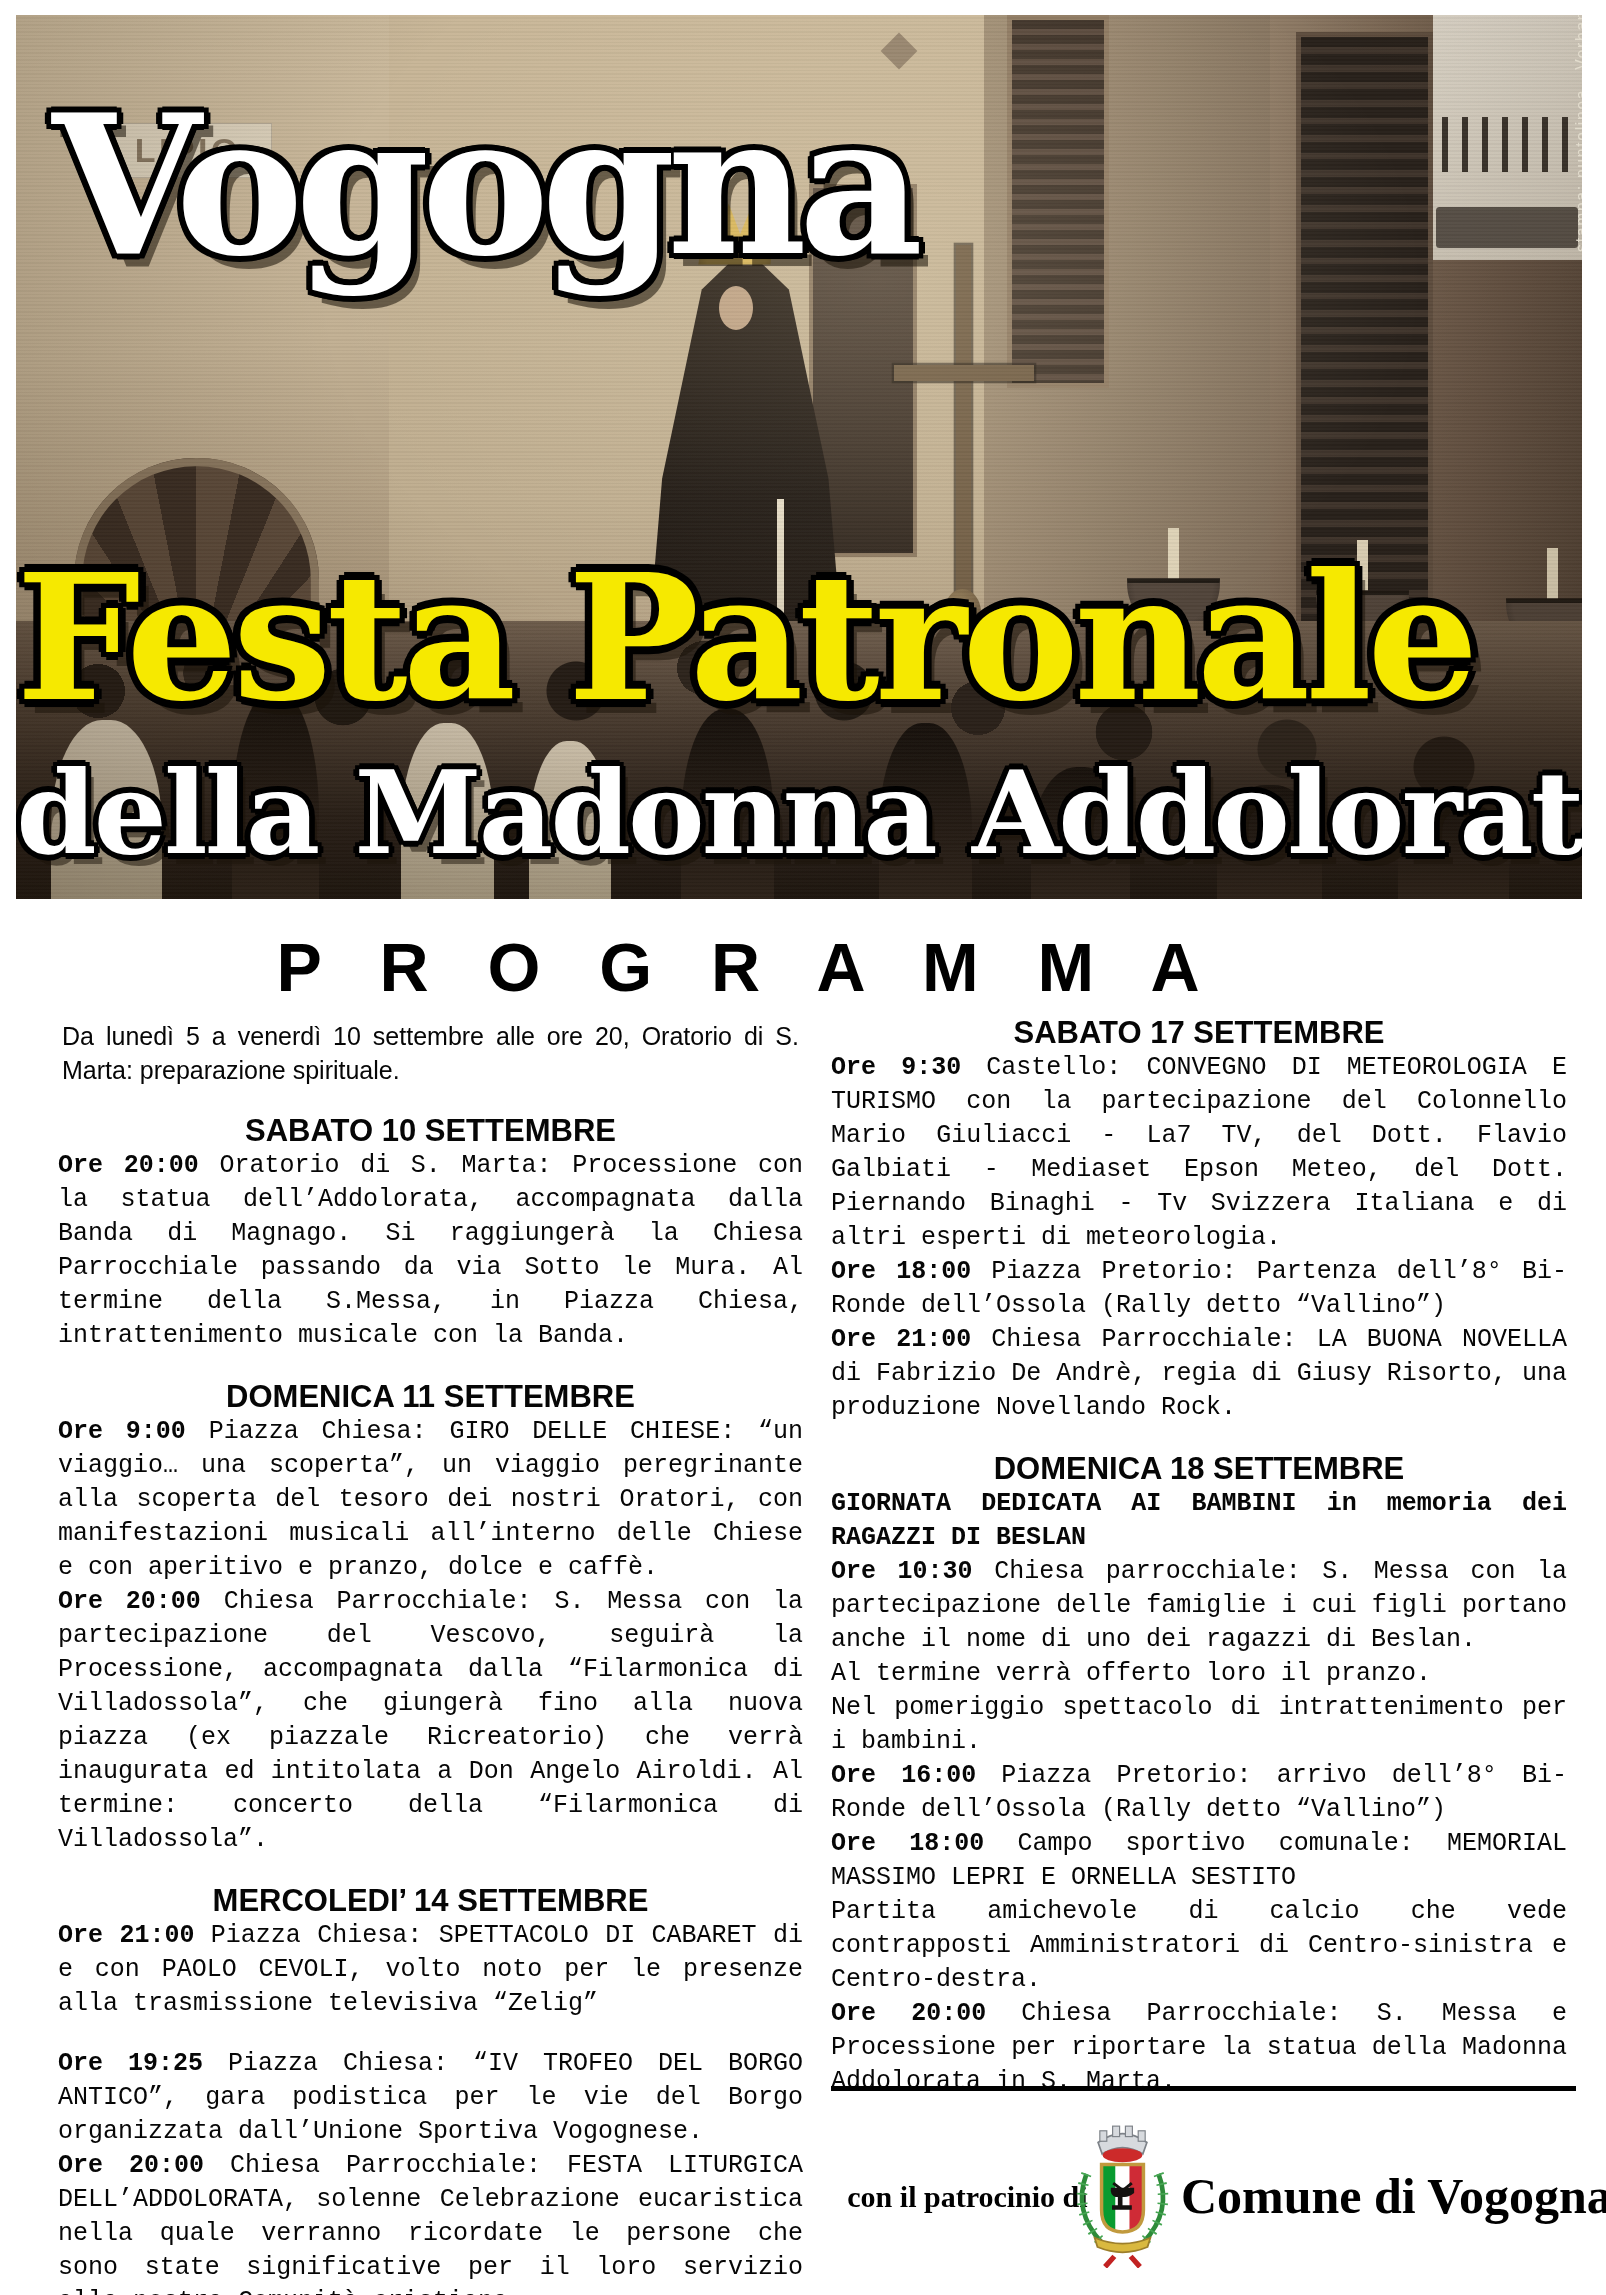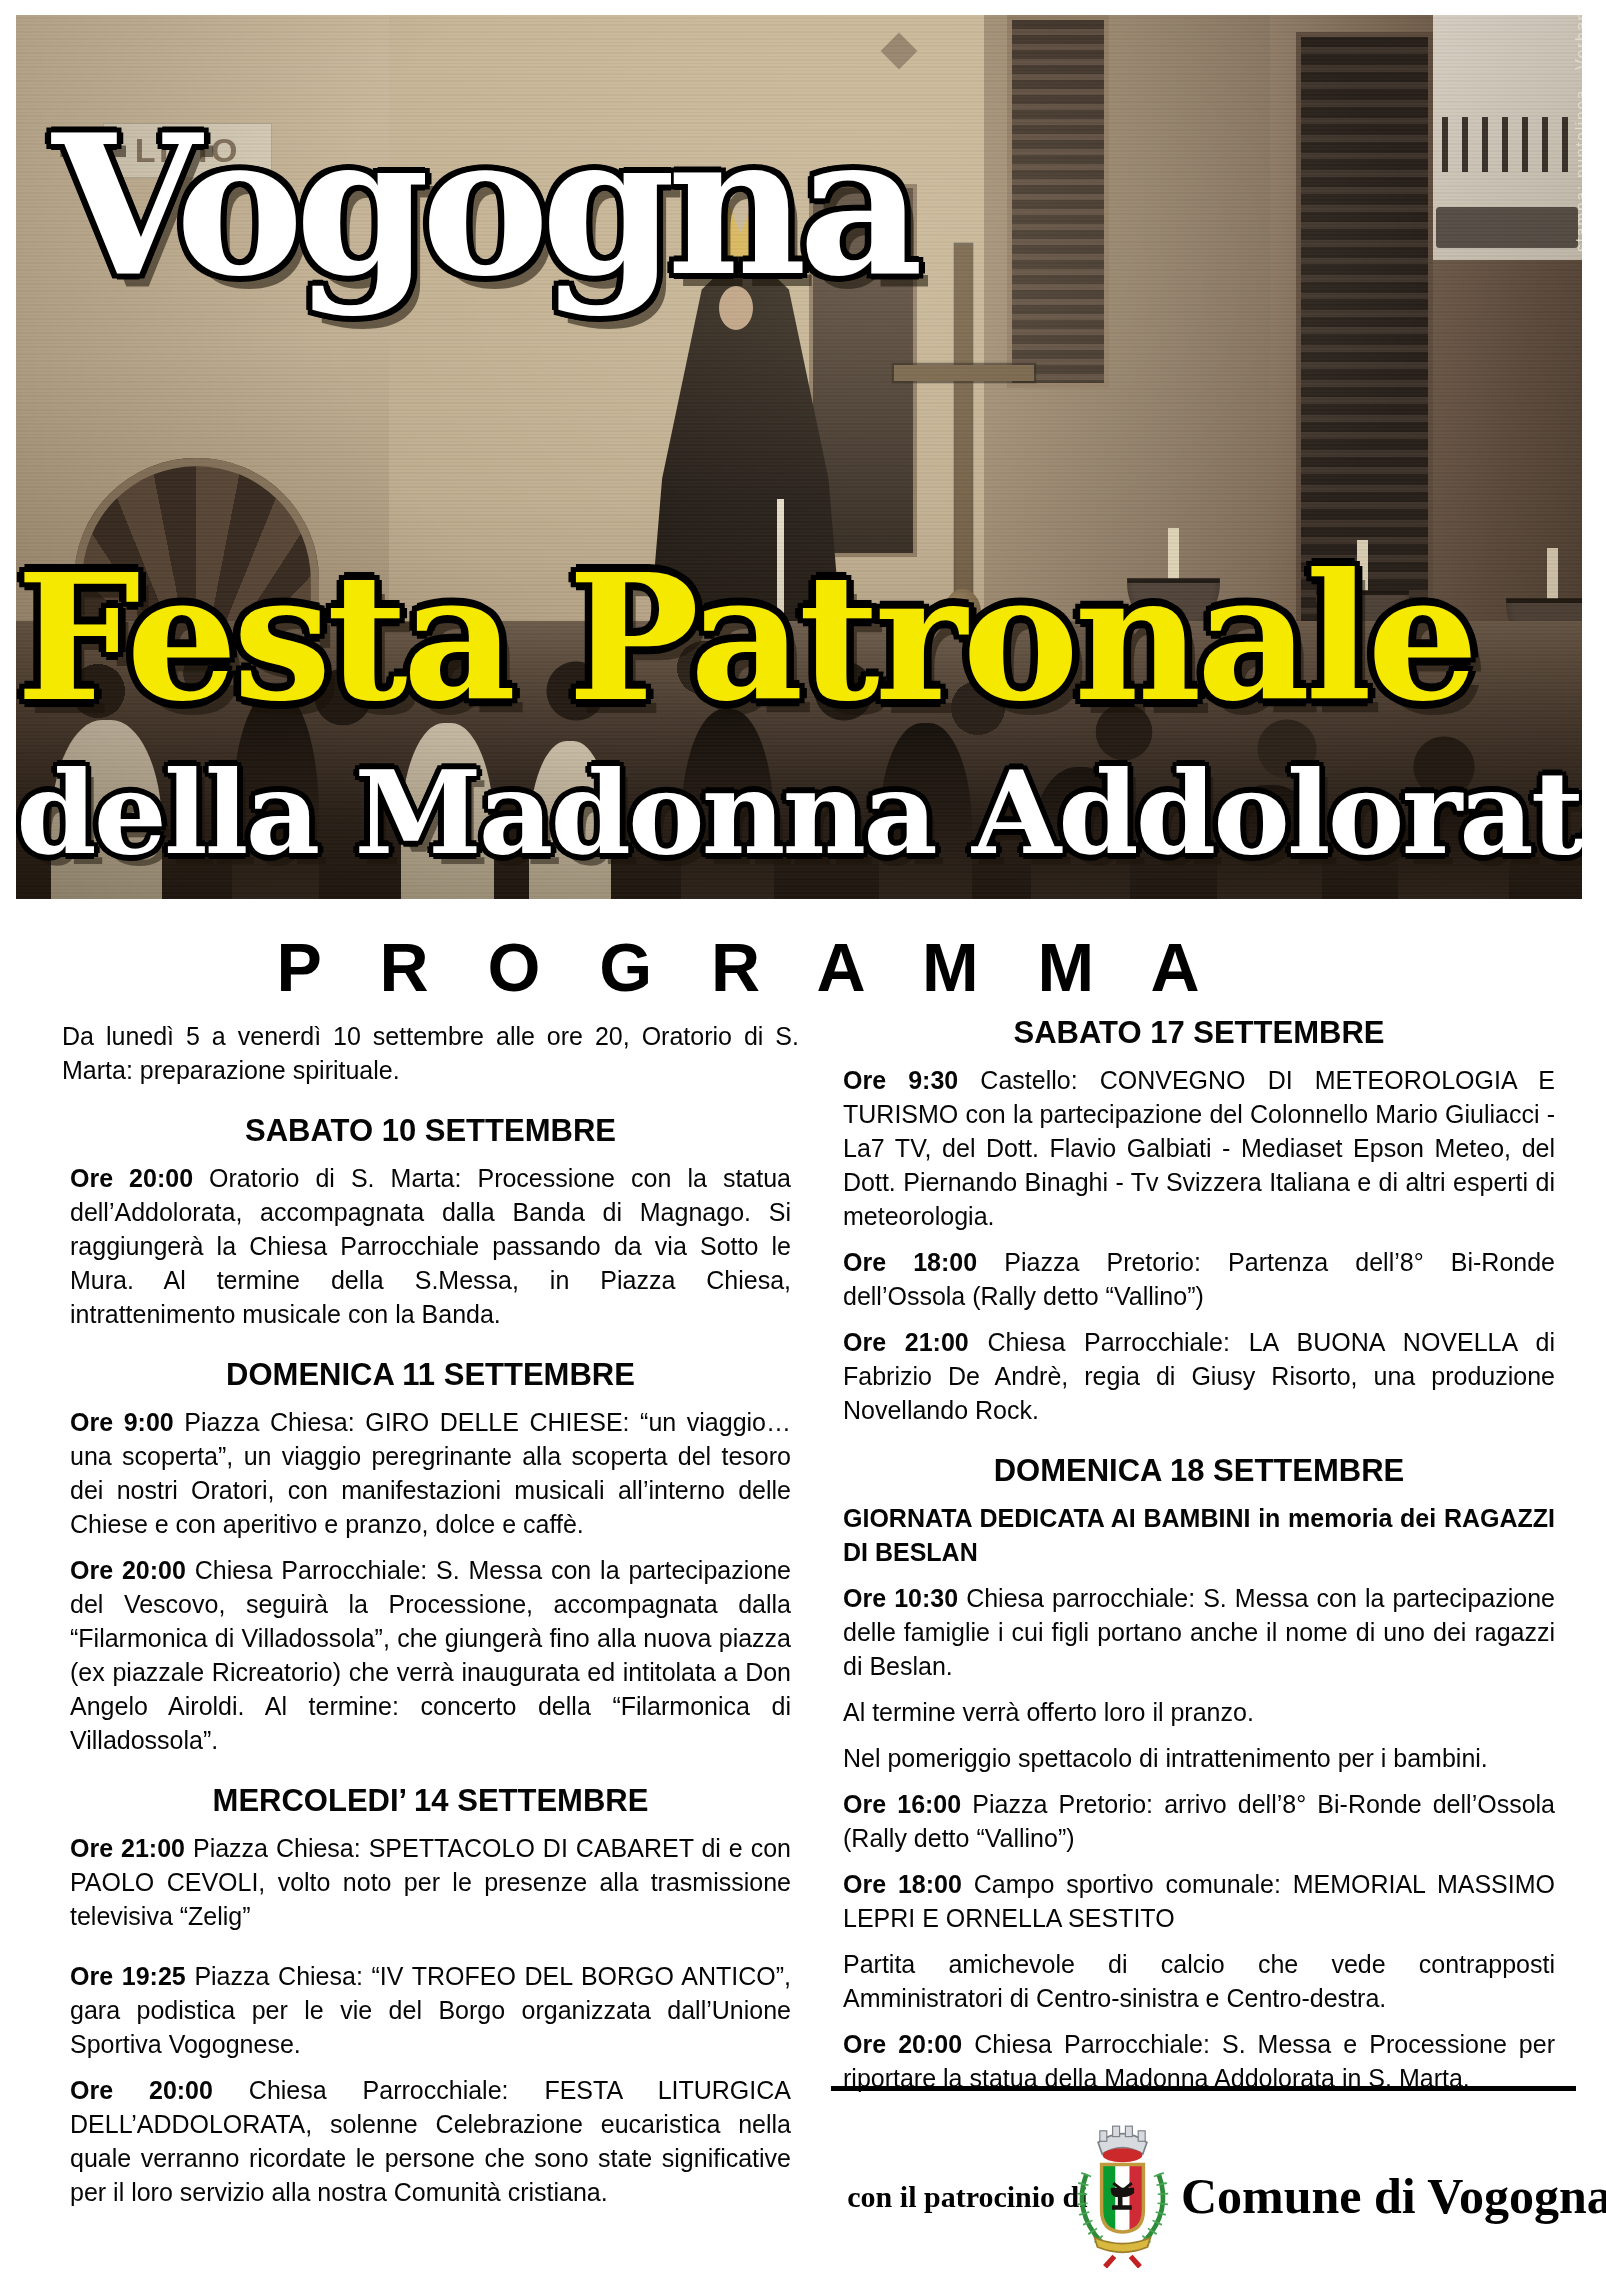--- a/index.html
+++ b/index.html
@@ -83,38 +83,38 @@
      background:
        radial-gradient(ellipse at 55% 30%, rgba(255,244,214,.16) 0%, rgba(255,244,214,0) 45%, rgba(35,22,8,.28) 100%),
        repeating-linear-gradient(0deg, rgba(255,255,255,.02) 0 1.7px, rgba(0,0,0,.035) 1.7px 3.5px); }
 
   .print-credit { position:absolute; left:1402px; top:0px; width:327px; text-align:center;
      transform:rotate(-90deg) translateX(-99px); transform-origin:center;
      color:#e2dccd; font-size:15.7px; letter-spacing:1.7px; }
 
   
   .gothic { font-family:"DejaVu Serif", serif; font-weight:bold; position:absolute; white-space:nowrap; }
-  .town { left:36px; top:78px; font-size:192px; letter-spacing:-8.2px; color:#fff;
+  .town { left:36px; top:58px; font-size:192px; letter-spacing:-8.2px; color:#fff;
      text-shadow:-4.7px -4.7px 0 #000,4.7px -4.7px 0 #000,-4.7px 4.7px 0 #000,4.7px 4.7px 0 #000,-6.4px 0 0 #000,6.4px 0 0 #000,0 -6.4px 0 #000,0 6.4px 0 #000,9.3px 13px 0 rgba(25,18,8,.55); }
   .festa { left:0; top:520px; width:100%; text-align:left; font-size:175px; letter-spacing:-4.7px; color:#f6e900;
      text-shadow:-5.2px -5.2px 0 #000,5.2px -5.2px 0 #000,-5.2px 5.2px 0 #000,5.2px 5.2px 0 #000,-7.6px 0 0 #000,7.6px 0 0 #000,0 -7.6px 0 #000,0 7.6px 0 #000,10.5px 14px 0 rgba(25,18,8,.5); }
   .sub { left:0; top:730px; width:100%; text-align:center; font-size:115px; letter-spacing:-2.9px; color:#fff;
      text-shadow:-4.1px -4.1px 0 #000,4.1px -4.1px 0 #000,-4.1px 4.1px 0 #000,4.1px 4.1px 0 #000,-5.8px 0 0 #000,5.8px 0 0 #000,0 -5.8px 0 #000,0 5.8px 0 #000,8.2px 10.5px 0 rgba(25,18,8,.5); }
 
   
   .programma { position:absolute; left:0; top:928px; width:1476px; text-align:center;
      font-size:68px; font-weight:700; letter-spacing:20px; text-indent:20px; }
   .col { position:absolute; top:1015px; font-size:25px; line-height:34px; text-align:justify; color:#060606; }
   .col-left  { left:58px;  width:745px; }
   .col-right { left:831px; width:736px; }
   .intro { margin:4px; }
   .section { margin-top:26px; }
   .col-right .section:first-child { margin-top:0; }
   .day { font-size:31px; line-height:36px; font-weight:800; letter-spacing:0; text-align:center; }
-  .entry { margin:12px; }
+  .entry { margin:0;font-family:Liberation Mono, monospace; }
   .entry .time { font-weight:700; }
   .entry.bold { font-weight:700; }
 
   
   .footer-rule { position:absolute; left:831px; top:2086px; width:745px; height:5.2px; background:#000; }
   .footer { position:absolute; left:831px; top:2111px; width:745px; height:175px; font-family:"Liberation Serif", serif; }
   .patronage { position:absolute; left:16.3px; top:69px; font-size:30px; font-weight:700; }
   .crest { position:absolute; left:232px; top:7px; }
   .comune { position:absolute; left:350px; top:56px; font-size:50px; font-weight:700; white-space:nowrap; }
 </style>

